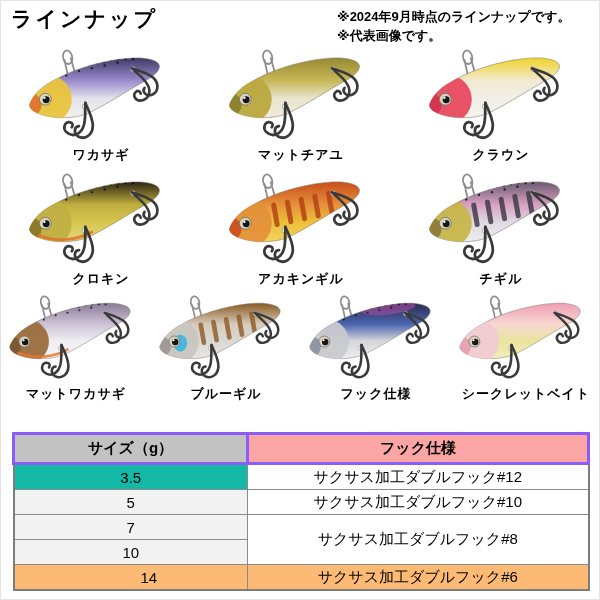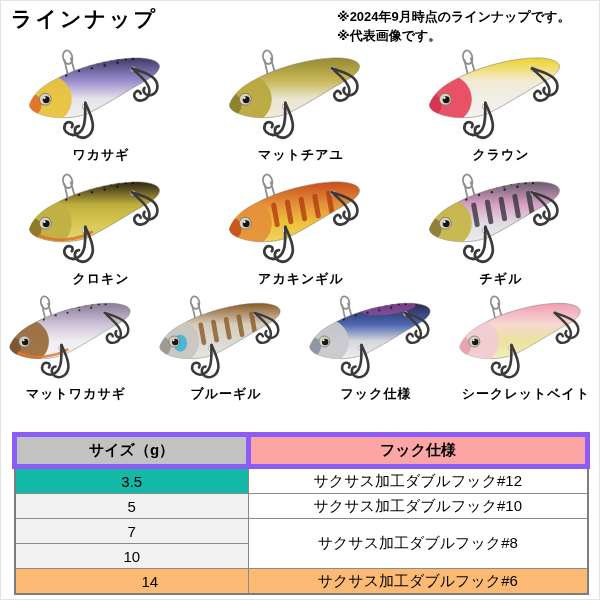--- a/index.html
+++ b/index.html
@@ -16,21 +16,21 @@
   .lure-row .lure-card{display:flex;flex-direction:column;align-items:center;justify-content:flex-start;}
   #lure-row-1 .lure-card,#lure-row-2 .lure-card{width:200px;}
   #lure-row-3 .lure-card{width:150px;}
   .lure-card svg{display:block;}
   #lure-row-1 svg,#lure-row-2 svg{width:156px;height:95px;}
   #lure-row-3 svg{width:144px;height:88px;}
   .lure-name{font-size:13px;font-weight:bold;color:#000;margin-top:2px;letter-spacing:1px;white-space:nowrap;}
 
   .spec-table-wrap{position:absolute;left:11px;top:431px;width:578px;}
   table.spec{border-collapse:collapse;width:578px;table-layout:fixed;font-size:15px;color:#000;border:2px solid #7d7d7d;}
-  table.spec th{height:27px;font-weight:bold;border:5px solid #8b5cf6;text-align:center;padding:0;}
+  table.spec th{height:27px;font-weight:bold;border:3px solid #8b5cf6;text-align:center;padding:0;}
   table.spec td{height:24px;border:1px solid #8a8a8a;text-align:center;padding:0;}
   col.c-size{width:234px;}
 </style>
 </head>
 <body>
 
 <div id="page">
 
   <div class="page-title">ラインナップ</div>
 

